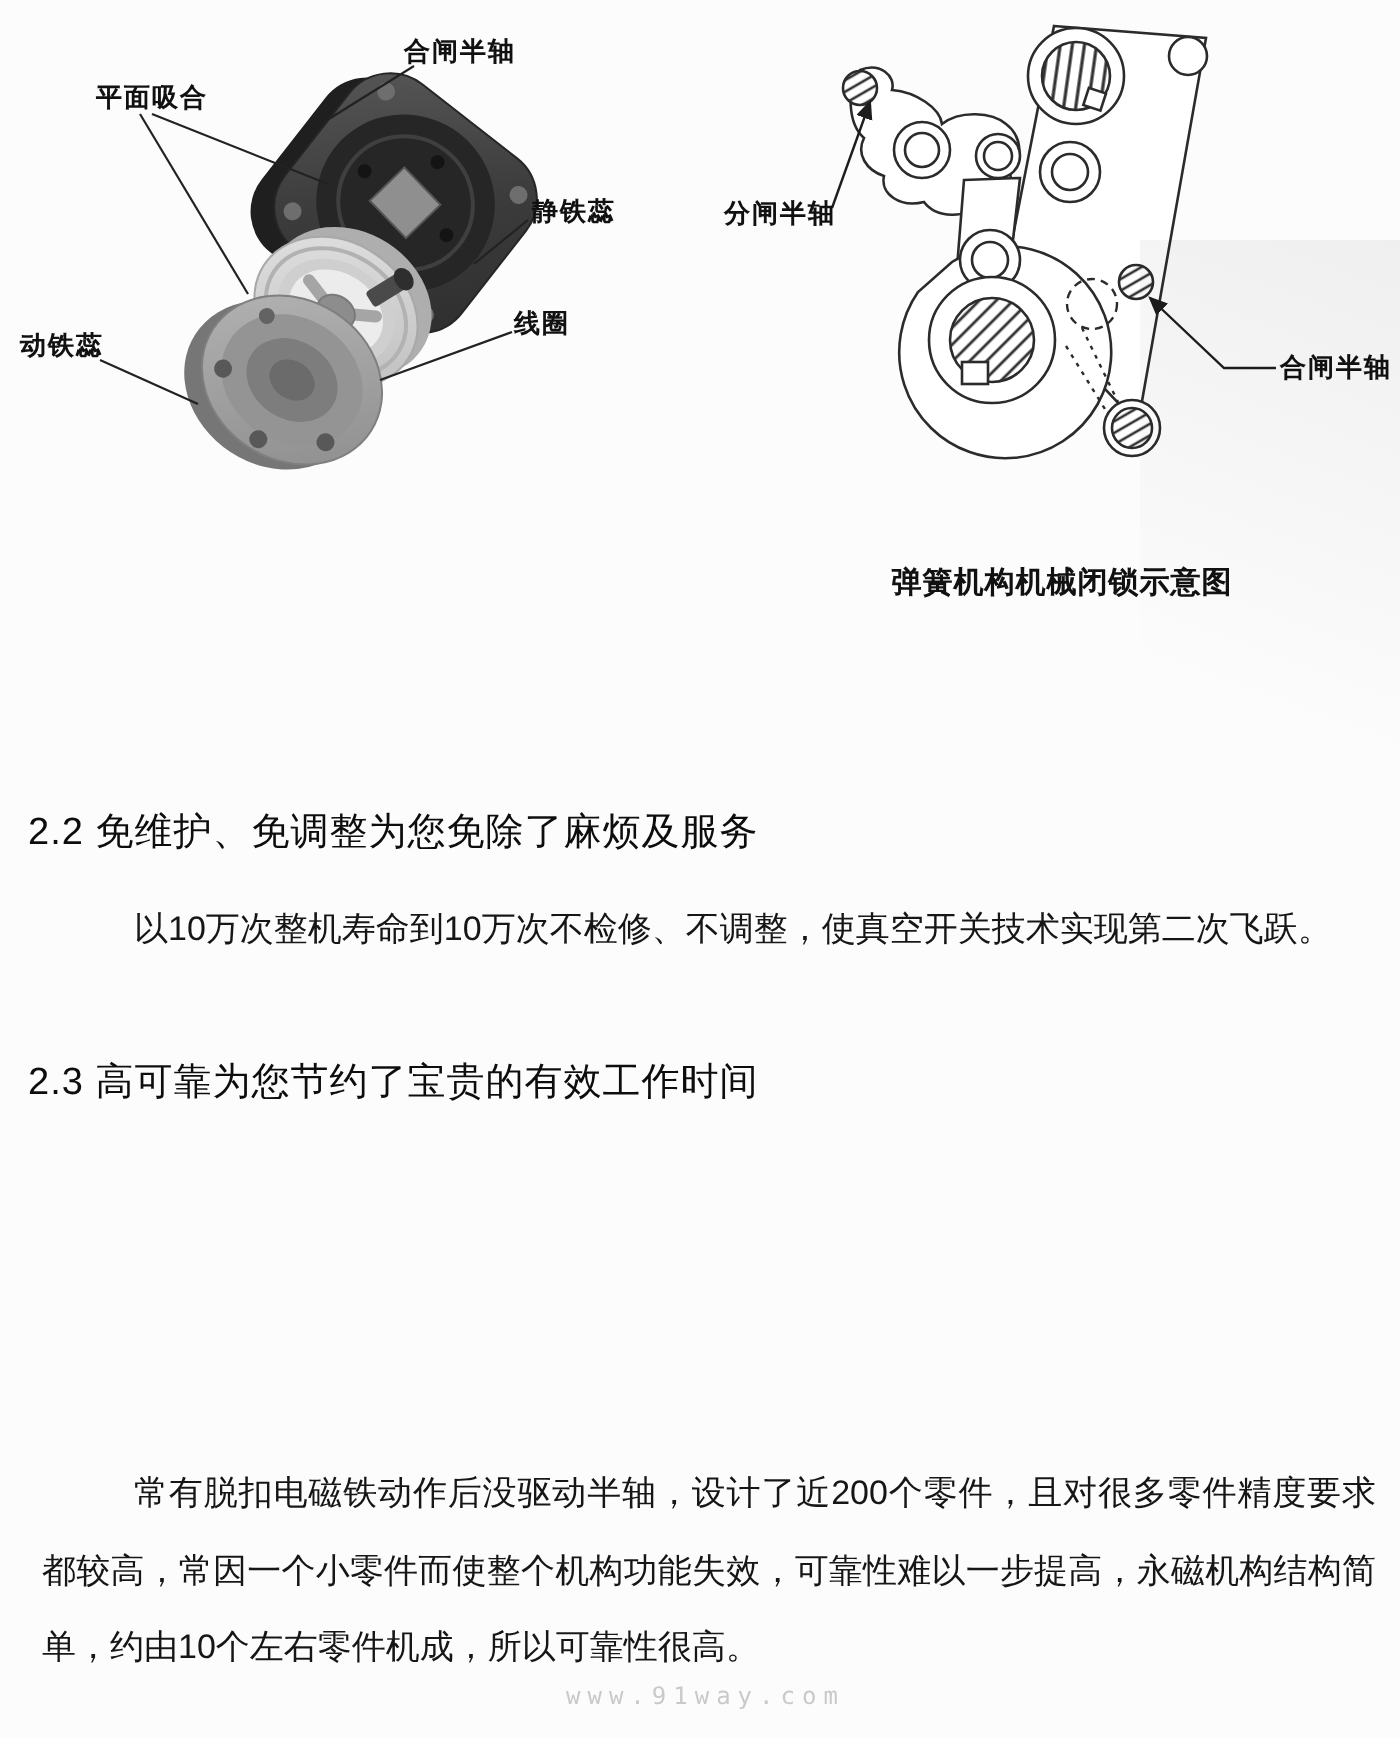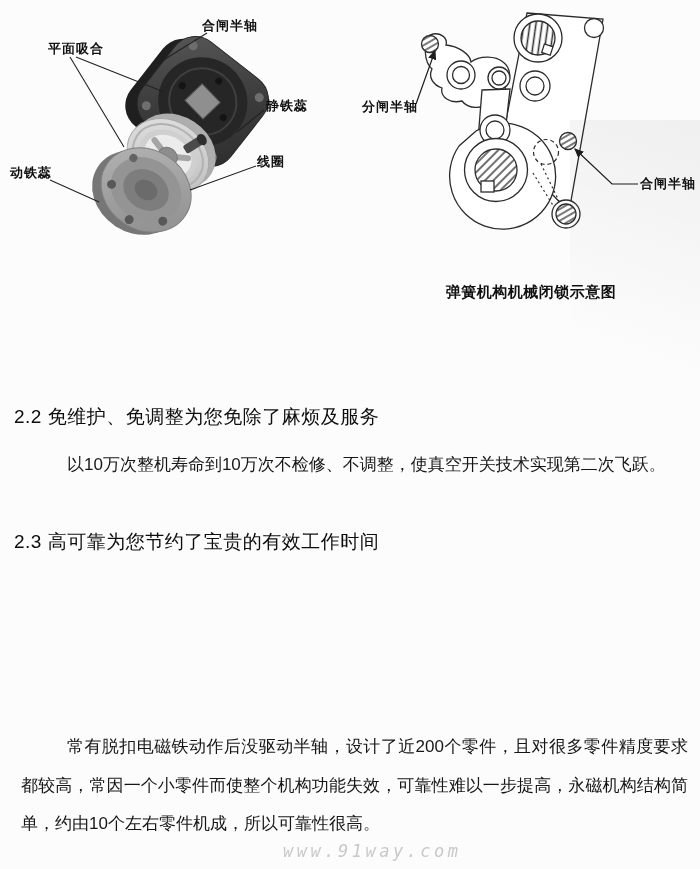--- a/index.html
+++ b/index.html
@@ -23,22 +23,22 @@
     color:#0d0d0d;letter-spacing:0.5px;white-space:nowrap;line-height:1.25;
   }
   .body-block{
     position:absolute;left:21px;width:667px;font-size:17px;line-height:38.5px;
     text-align:justify;color:#161616;
   }
   .body-block p{margin:0;text-indent:46px;}
   .single-line{white-space:nowrap;text-align:left;}
   .watermark{
     position:absolute;left:283px;top:841px;
-    font-family:"DejaVu Sans Mono", monospace;font-size:17px;
-    letter-spacing:3.5px;color:#c9c9c9;white-space:nowrap;font-style:italic;
+    font-family:"DejaVu Sans Mono", monospace;font-size:12px;
+    letter-spacing:3.5px;color:#c9c9c9;white-space:nowrap;
   }
   .scan-shade{
     position:absolute;right:0;top:120px;width:130px;height:430px;
     background:linear-gradient(200deg, rgba(0,0,0,0.05), rgba(0,0,0,0) 55%);
     pointer-events:none;
   }
 </style>
 </head>
 <body>
 

